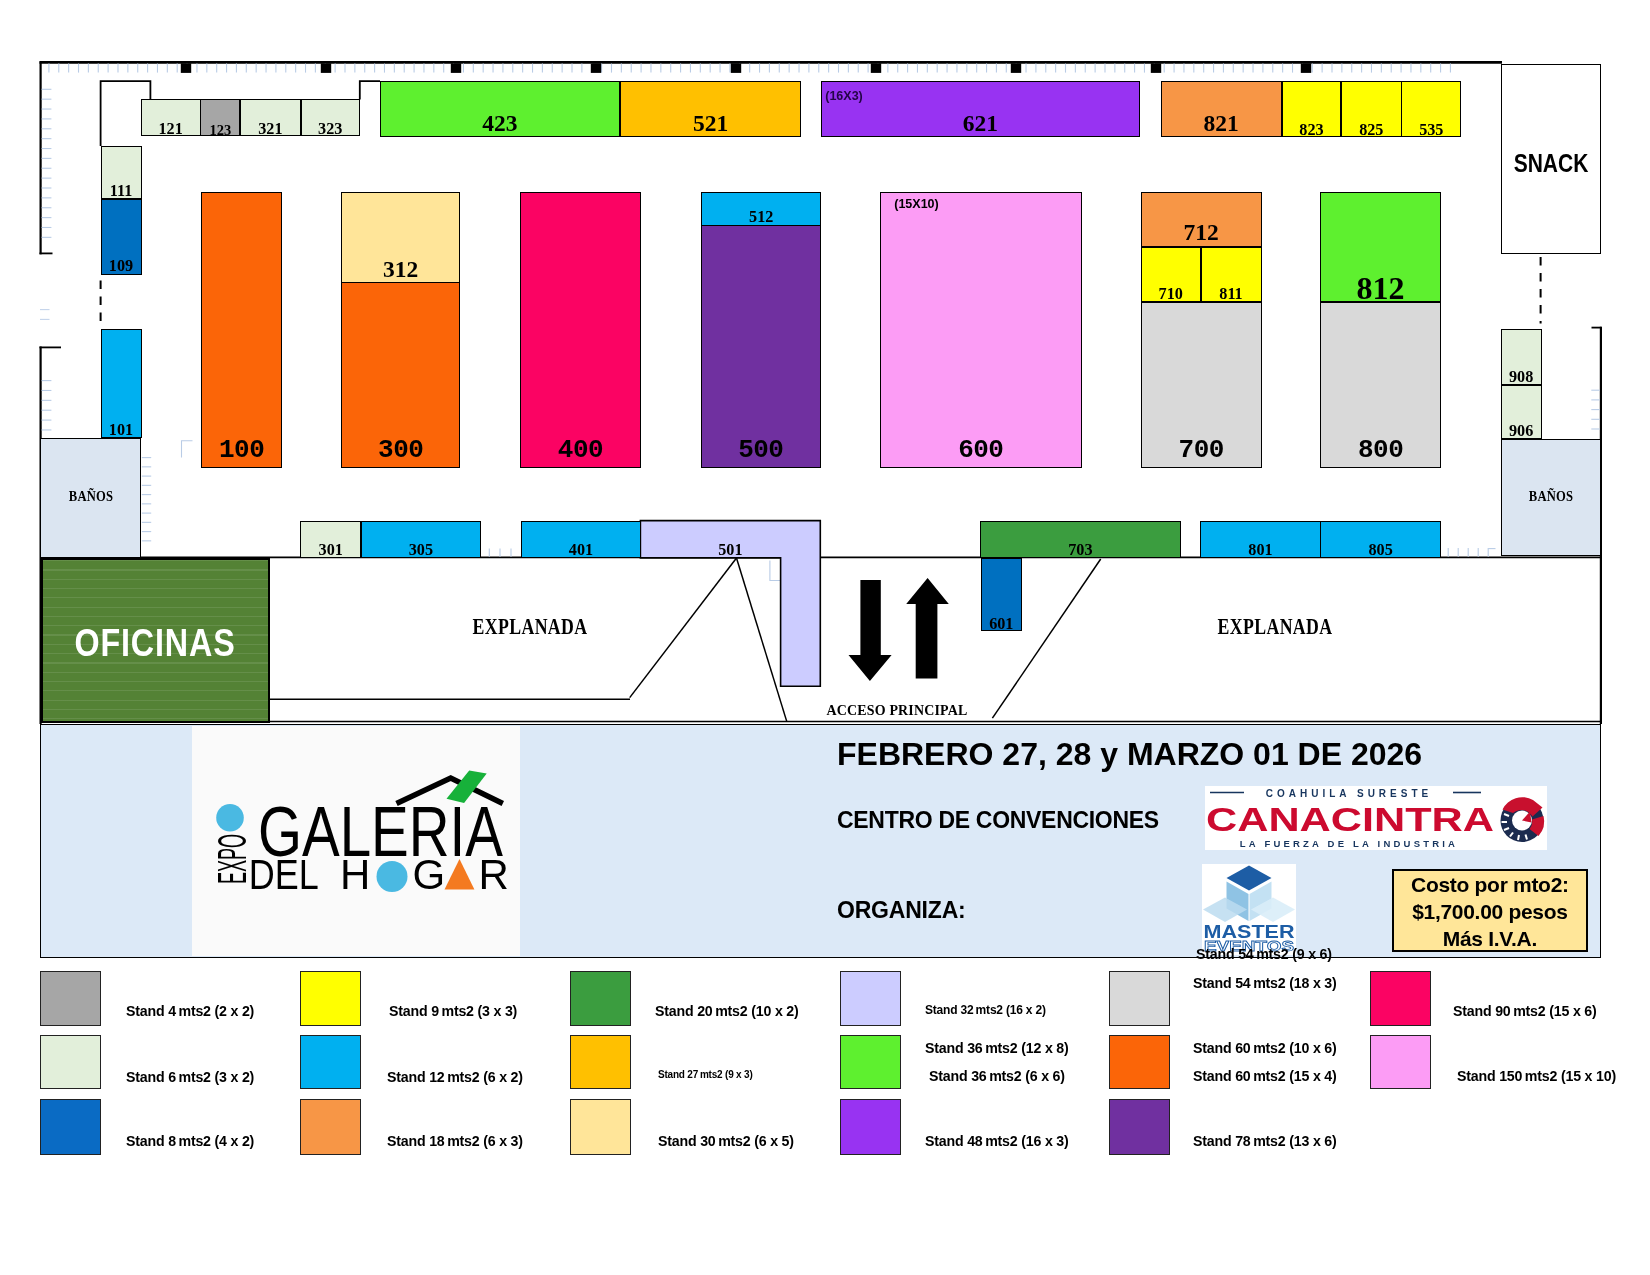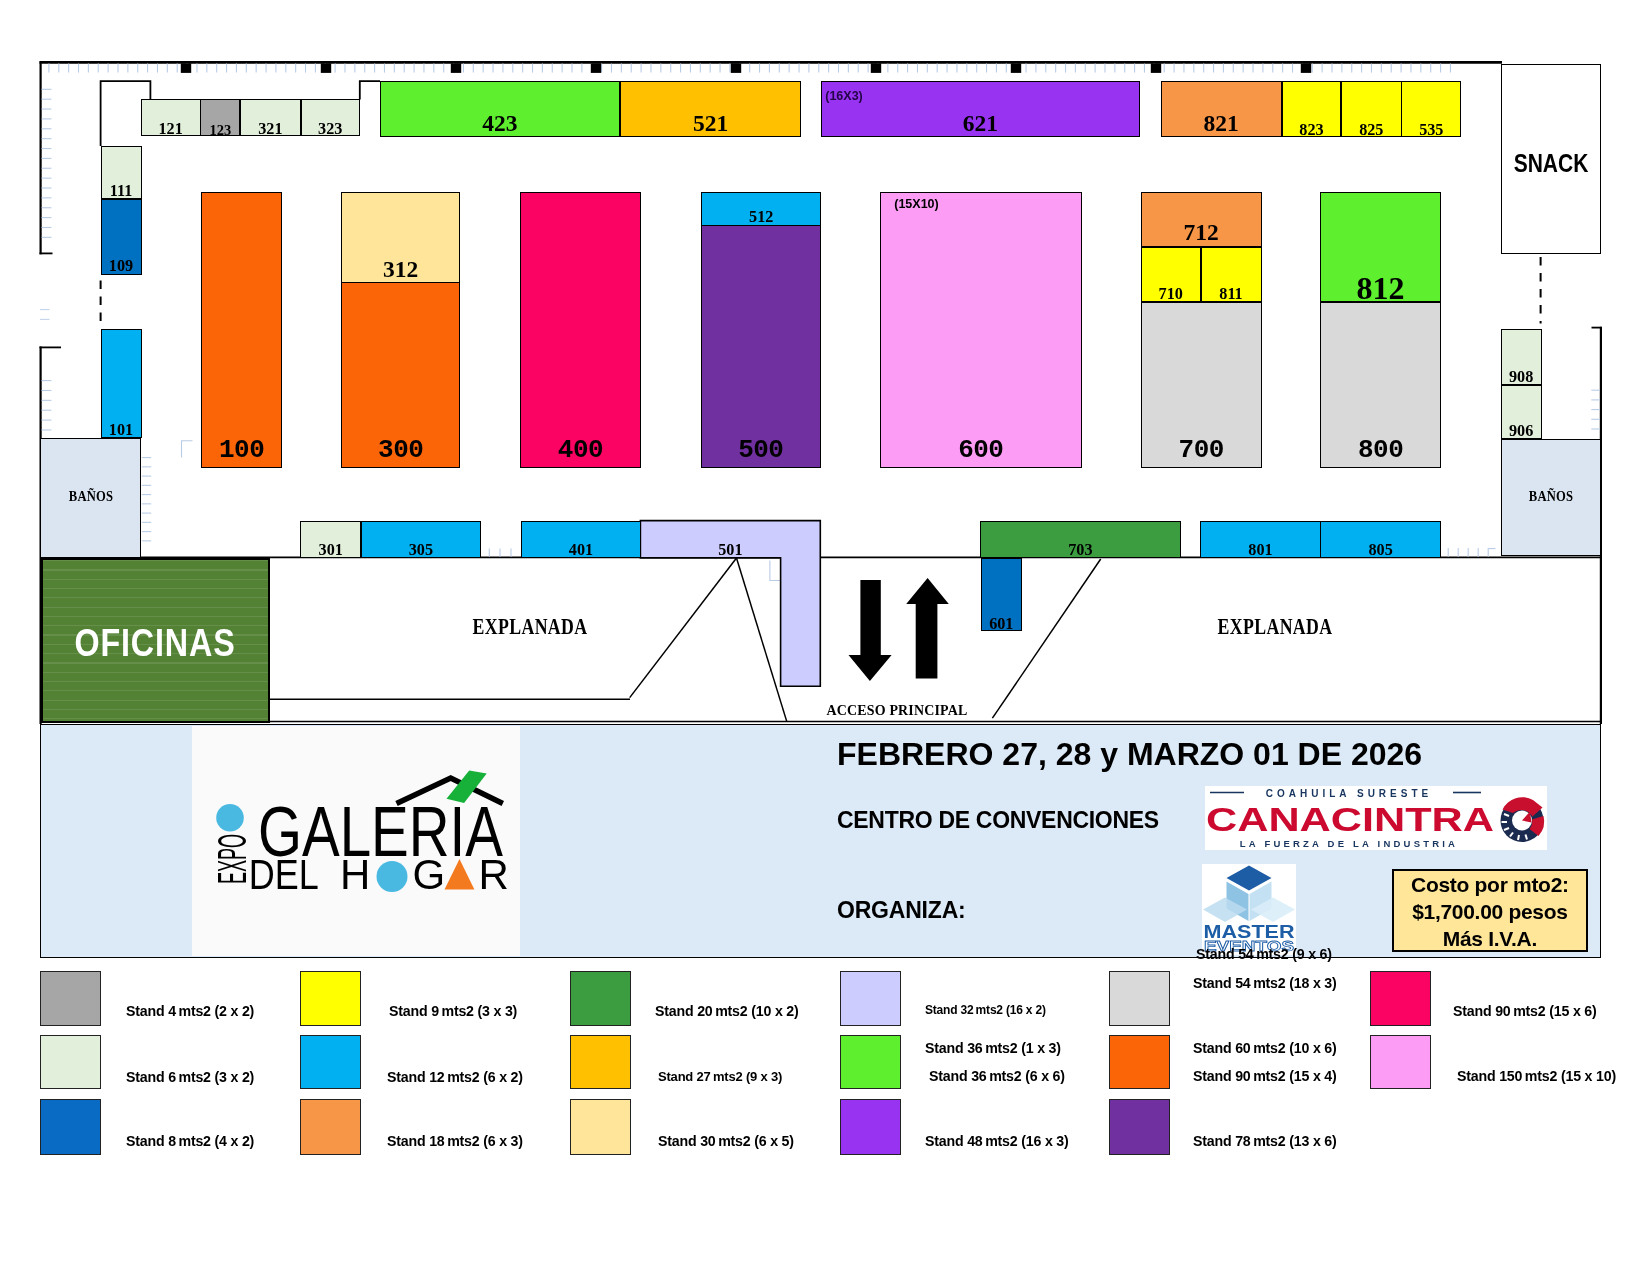--- a/index.html
+++ b/index.html
@@ -576,42 +576,42 @@
 <div class="box" style="left:300px;top:1035.2px;width:61px;height:53.6px;background:#00b0f0;border-width:1.6px;border-color:#222"></div>
 <div style="position:absolute;left:387px;top:1069px;font-family:'Liberation Sans',sans-serif;font-weight:bold;font-size:14.2px;letter-spacing:-0.2px">Stand 12 mts2 (6 x 2)</div>
 
 <div class="box" style="left:300px;top:1099.1px;width:61px;height:55.7px;background:#f79646;border-width:1.6px;border-color:#222"></div>
 <div style="position:absolute;left:387px;top:1133px;font-family:'Liberation Sans',sans-serif;font-weight:bold;font-size:14.2px;letter-spacing:-0.2px">Stand 18 mts2 (6 x 3)</div>
 
 <div class="box" style="left:570px;top:971.3px;width:61px;height:54.7px;background:#3b9d3f;border-width:1.6px;border-color:#222"></div>
 <div style="position:absolute;left:655px;top:1003px;font-family:'Liberation Sans',sans-serif;font-weight:bold;font-size:14.2px;letter-spacing:-0.2px">Stand 20 mts2 (10 x 2)</div>
 
 <div class="box" style="left:570px;top:1035.2px;width:61px;height:53.6px;background:#ffc000;border-width:1.6px;border-color:#222"></div>
-<div style="position:absolute;left:658px;top:1069px;font-family:'Liberation Sans',sans-serif;font-weight:bold;font-size:13px;letter-spacing:-0.2px">Stand 27 mts2 (9 x 3)</div>
+<div style="position:absolute;left:658px;top:1069px;font-family:'Liberation Sans',sans-serif;font-weight:bold;font-size:10px;letter-spacing:-0.2px">Stand 27 mts2 (9 x 3)</div>
 
 <div class="box" style="left:570px;top:1099.1px;width:61px;height:55.7px;background:#ffe599;border-width:1.6px;border-color:#222"></div>
 <div style="position:absolute;left:658px;top:1133px;font-family:'Liberation Sans',sans-serif;font-weight:bold;font-size:14.2px;letter-spacing:-0.2px">Stand 30 mts2 (6 x 5)</div>
 
 <div class="box" style="left:840px;top:971.3px;width:61px;height:54.7px;background:#ccccff;border-width:1.6px;border-color:#222"></div>
 <div style="position:absolute;left:925px;top:1003px;font-family:'Liberation Sans',sans-serif;font-weight:bold;font-size:12px;letter-spacing:-0.2px">Stand 32 mts2 (16 x 2)</div>
 
 <div class="box" style="left:840px;top:1035.2px;width:61px;height:53.6px;background:#5ef02f;border-width:1.6px;border-color:#222"></div>
-<div style="position:absolute;left:925px;top:1039.5px;font-family:'Liberation Sans',sans-serif;font-weight:bold;font-size:14.2px;letter-spacing:-0.2px">Stand 36 mts2 (1 x 3)</div>
+<div style="position:absolute;left:925px;top:1039.5px;font-family:'Liberation Sans',sans-serif;font-weight:bold;font-size:14.2px;letter-spacing:-0.2px">Stand 36 mts2 (12 x 8)</div>
 <div style="position:absolute;left:929px;top:1067.5px;font-family:'Liberation Sans',sans-serif;font-weight:bold;font-size:14.2px;letter-spacing:-0.2px">Stand 36 mts2 (6 x 6)</div>
 
 <div class="box" style="left:840px;top:1099.1px;width:61px;height:55.7px;background:#9833f2;border-width:1.6px;border-color:#222"></div>
 <div style="position:absolute;left:925px;top:1133px;font-family:'Liberation Sans',sans-serif;font-weight:bold;font-size:14.2px;letter-spacing:-0.2px">Stand 48 mts2 (16 x 3)</div>
 
 <div class="box" style="left:1109px;top:971.3px;width:61px;height:54.7px;background:#d9d9d9;border-width:1.6px;border-color:#222"></div>
 <div style="position:absolute;left:1193px;top:975px;font-family:'Liberation Sans',sans-serif;font-weight:bold;font-size:14.2px;letter-spacing:-0.2px">Stand 54 mts2 (18 x 3)</div>
 <div style="position:absolute;left:1196px;top:946px;font-family:'Liberation Sans',sans-serif;font-weight:bold;font-size:14.2px;letter-spacing:-0.2px">Stand 54 mts2 (9 x 6)</div>
 
 <div class="box" style="left:1109px;top:1035.2px;width:61px;height:53.6px;background:#fb6508;border-width:1.6px;border-color:#222"></div>
 <div style="position:absolute;left:1193px;top:1039.5px;font-family:'Liberation Sans',sans-serif;font-weight:bold;font-size:14.2px;letter-spacing:-0.2px">Stand 60 mts2 (10 x 6)</div>
-<div style="position:absolute;left:1193px;top:1067.5px;font-family:'Liberation Sans',sans-serif;font-weight:bold;font-size:14.2px;letter-spacing:-0.2px">Stand 90 mts2 (15 x 4)</div>
+<div style="position:absolute;left:1193px;top:1067.5px;font-family:'Liberation Sans',sans-serif;font-weight:bold;font-size:14.2px;letter-spacing:-0.2px">Stand 60 mts2 (15 x 4)</div>
 
 <div class="box" style="left:1109px;top:1099.1px;width:61px;height:55.7px;background:#7030a0;border-width:1.6px;border-color:#222"></div>
 <div style="position:absolute;left:1193px;top:1133px;font-family:'Liberation Sans',sans-serif;font-weight:bold;font-size:14.2px;letter-spacing:-0.2px">Stand 78 mts2 (13 x 6)</div>
 
 <div class="box" style="left:1370px;top:971.3px;width:61px;height:54.7px;background:#fb0363;border-width:1.6px;border-color:#222"></div>
 <div style="position:absolute;left:1453px;top:1003px;font-family:'Liberation Sans',sans-serif;font-weight:bold;font-size:14.2px;letter-spacing:-0.2px">Stand 90 mts2 (15 x 6)</div>
 
 <div class="box" style="left:1370px;top:1035.2px;width:61px;height:53.6px;background:#fc9cf5;border-width:1.6px;border-color:#222"></div>
 <div style="position:absolute;left:1457px;top:1067.5px;font-family:'Liberation Sans',sans-serif;font-weight:bold;font-size:14.2px;letter-spacing:-0.2px">Stand 150 mts2 (15 x 10)</div>
 </div>

